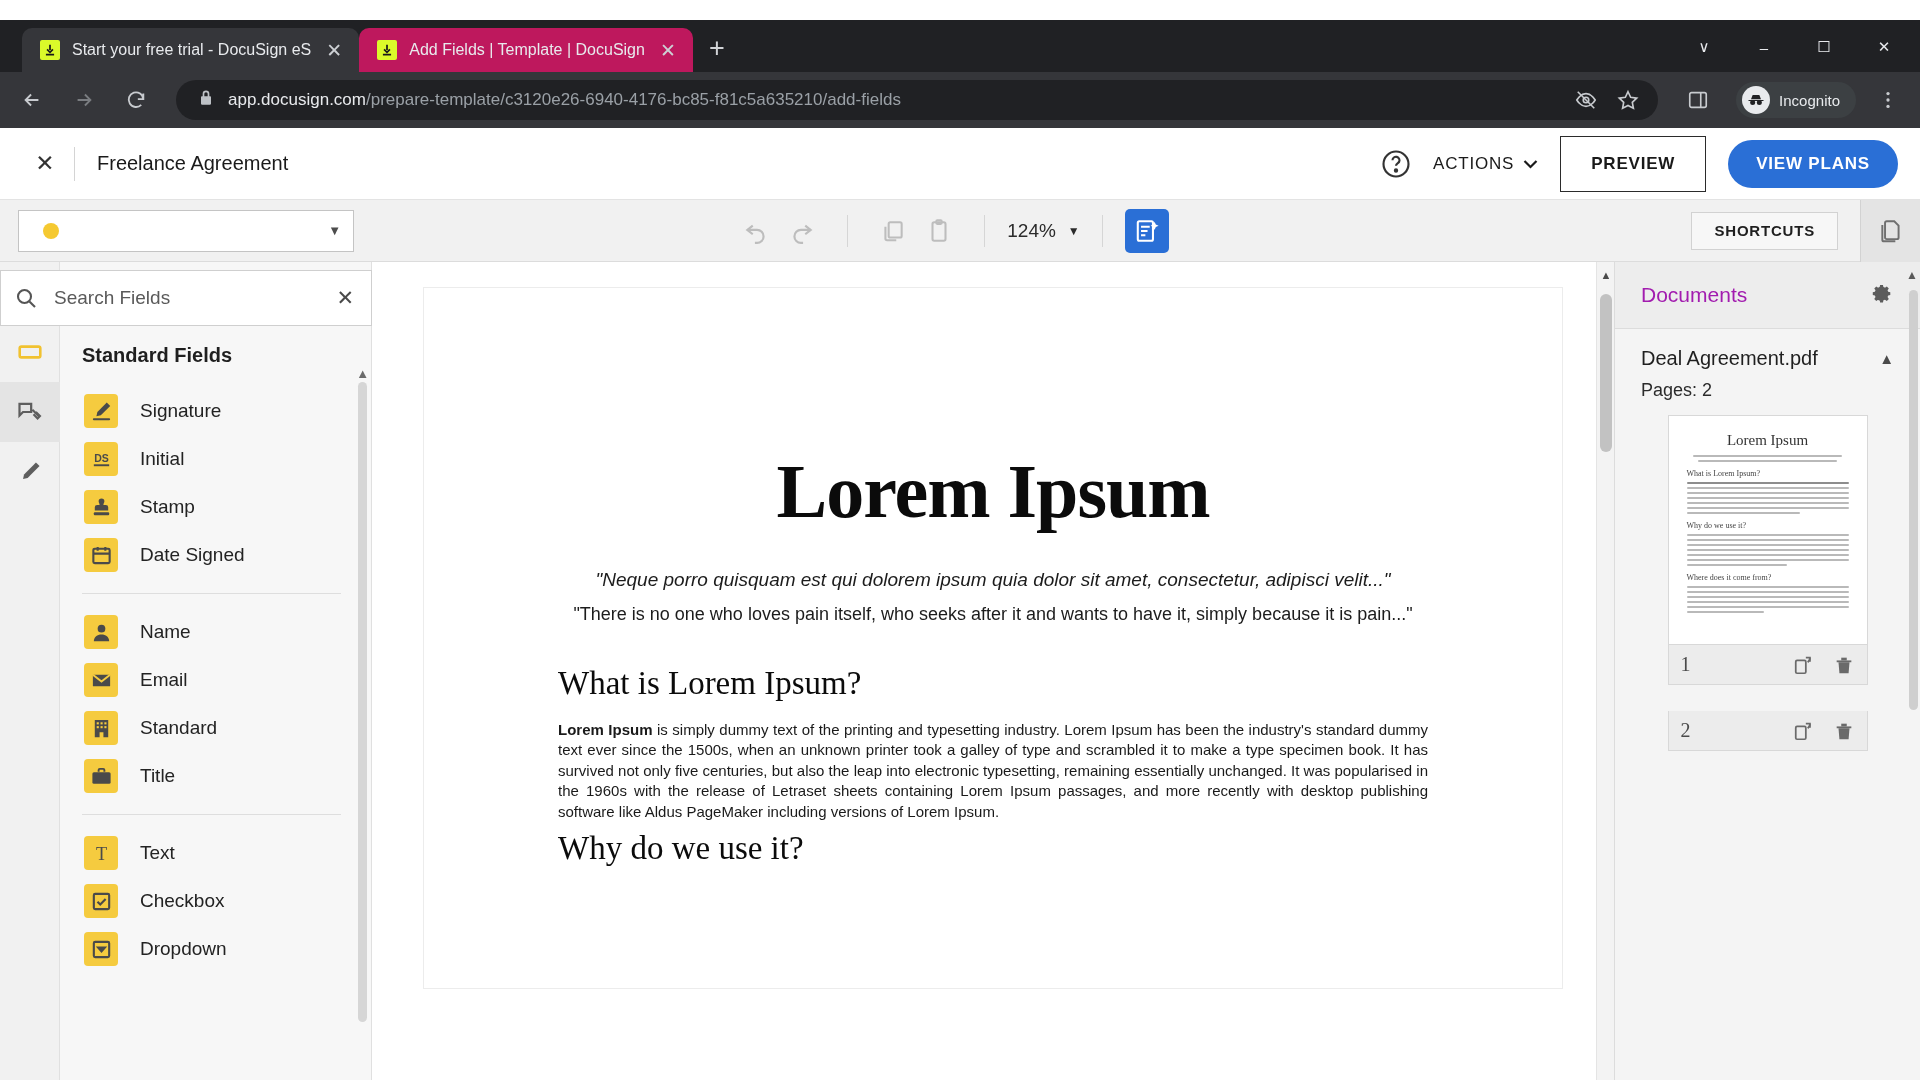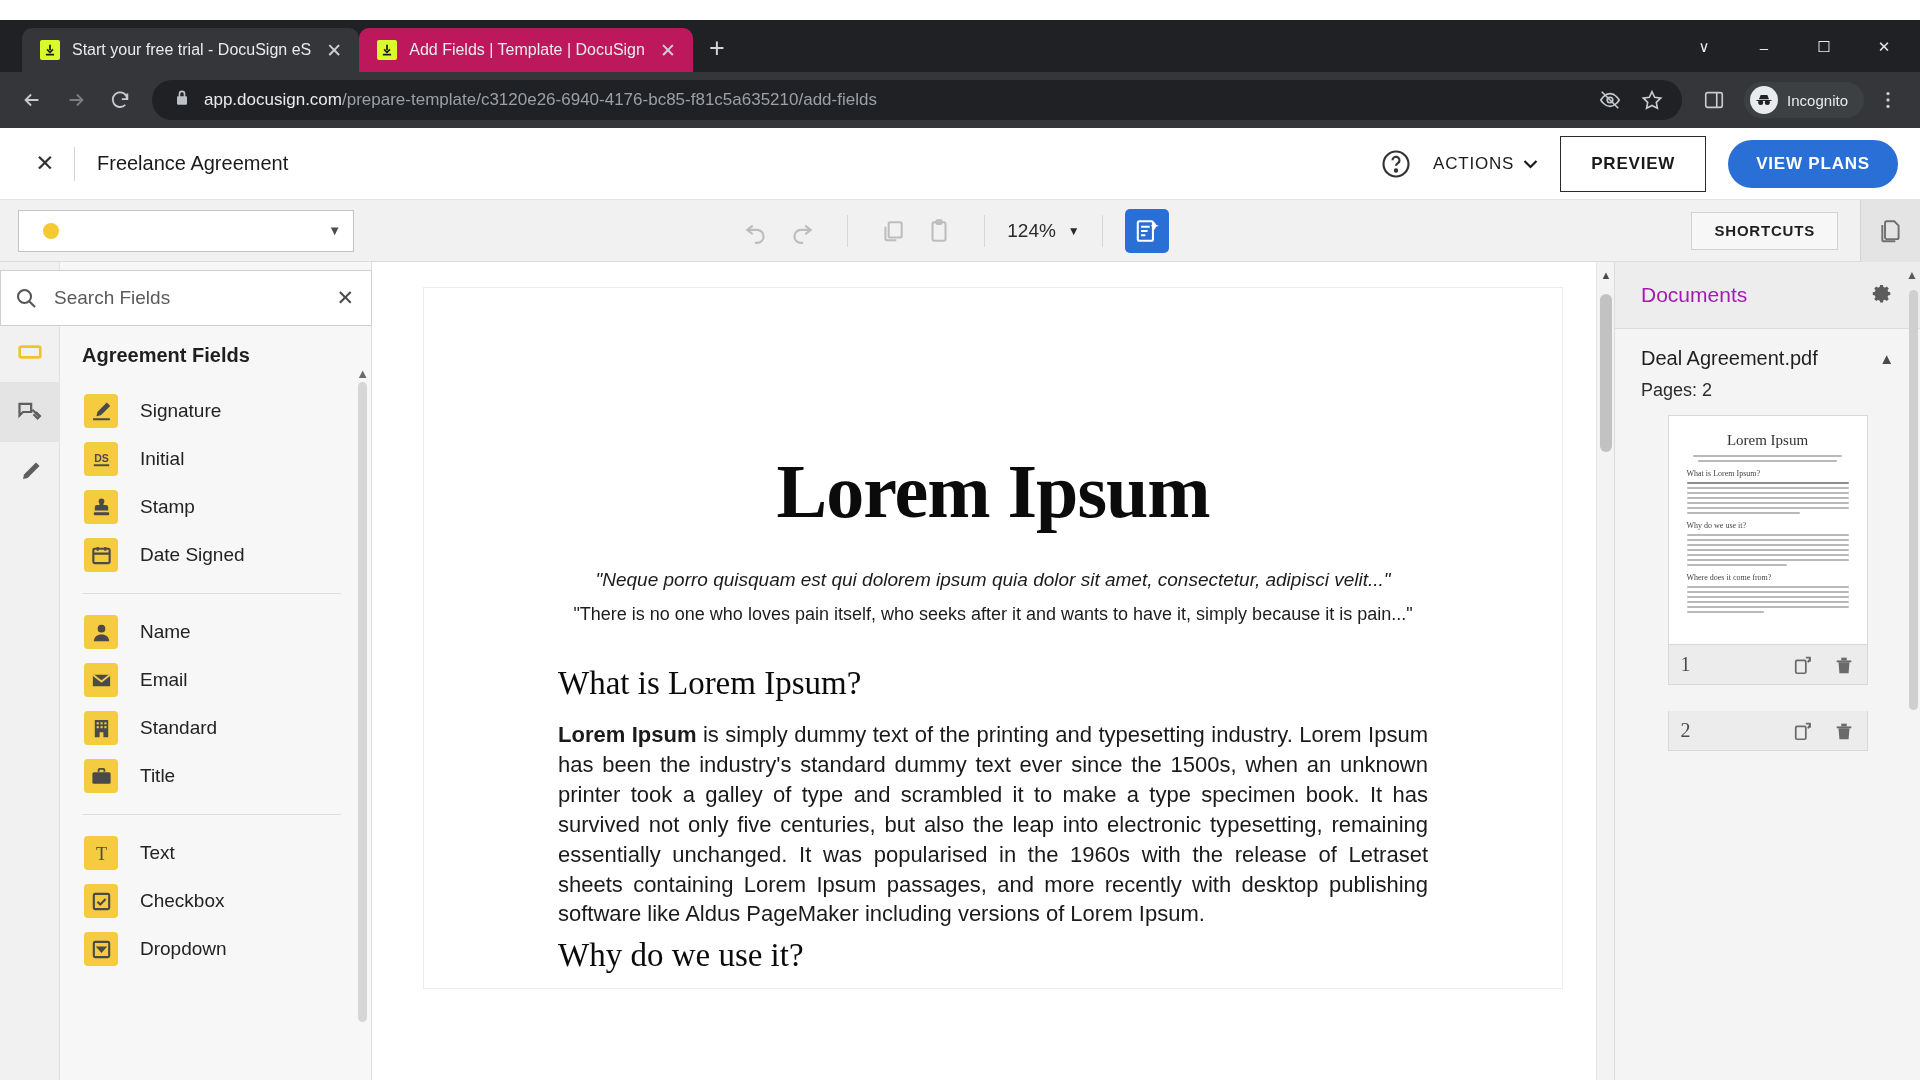--- a/index.html
+++ b/index.html
@@ -43,21 +43,21 @@
     position: absolute; right: 8px; top: 8px;
     display: flex; align-items: center; gap: 4px;
   }
   .win-btn {
     width: 56px; height: 38px; display: flex; align-items: center;
     justify-content: center; color: #e8eaed; font-size: 15px; cursor: pointer;
   }
 
   .omnibar {
     height: 56px; display: flex; align-items: center;
-    gap: 4px; padding: 0 12px; background: #35363a;
+    gap: 12px; padding: 0 12px; background: #35363a;
   }
   .nav-ic {
     width: 40px; height: 40px; border-radius: 50%;
     display: flex; align-items: center; justify-content: center;
     color: #c8cbcf; cursor: pointer; flex: 0 0 auto;
   }
   .nav-ic.dim { color: #7a7d81; }
   .nav-ic svg { width: 22px; height: 22px; }
   .urlbox {
     flex: 1; height: 40px; background: #202124; border-radius: 22px;
@@ -233,21 +233,21 @@
   .doc-quote1 {
     text-align: center; font-style: italic; font-size: 19px;
     color: #1c1c1c; margin-bottom: 13px;
   }
   .doc-quote2 { text-align: center; font-size: 18px; color: #1c1c1c; margin-bottom: 40px; }
   .doc-h2 {
     font-family: "Liberation Serif", serif; font-size: 33px;
     color: #0b0b0b; margin: 0 0 18px; font-weight: 400;
   }
   .doc-p {
-    font-size: 22px; line-height: 1.36; color: #1a1a1a;
+    font-size: 15px; line-height: 1.36; color: #1a1a1a;
     text-align: justify; margin-bottom: 8px;
   }
   .doc-p b { font-weight: 700; }
 
   .v-scroll {
     position: absolute; right: 0; top: 0; width: 18px; height: 100%;
     background: #f3f3f3; border-left: 1px solid #e4e4e4;
   }
   .v-thumb {
     position: absolute; left: 3px; top: 32px; width: 12px;
@@ -523,21 +523,21 @@
         <svg viewBox="0 0 24 24" fill="none" stroke="currentColor" stroke-width="2.1">
             <circle cx="10.5" cy="10.5" r="6.5"></circle>
             <path d="M15.4 15.4L21 21"></path>
           </svg>
       </span>
       <input class="search-inp" placeholder="Search Fields" style="">
       <span class="search-clear">✕</span>
     </div>
 
     <div class="fields-scroll">
-      <div class="sec-title">Agreement Fields</div>
+      <div class="sec-title">Standard Fields</div>
 
       <div class="field-row">
         <span class="field-ic">
           <svg viewBox="0 0 24 24" fill="#4a4a4a">
               <path d="M17.5 2.6l3.6 3.6-9.8 9.8-4.6 1 1-4.6z"></path>
               <rect x="3" y="19" width="18" height="2.2" rx="1"></rect>
             </svg>
         </span>
         <span class="field-lbl">Signature</span>
       </div>

